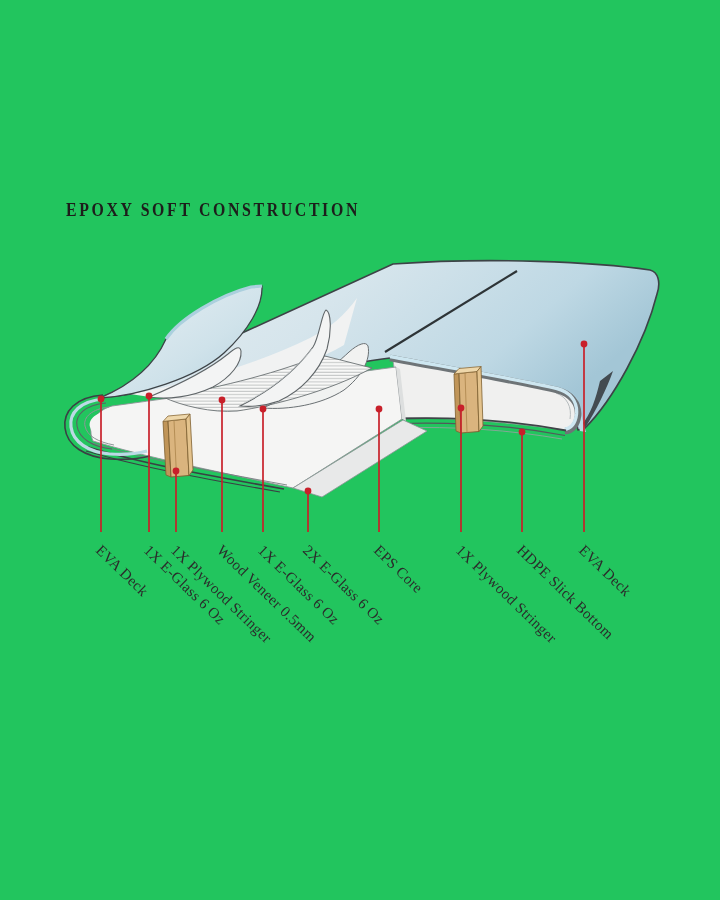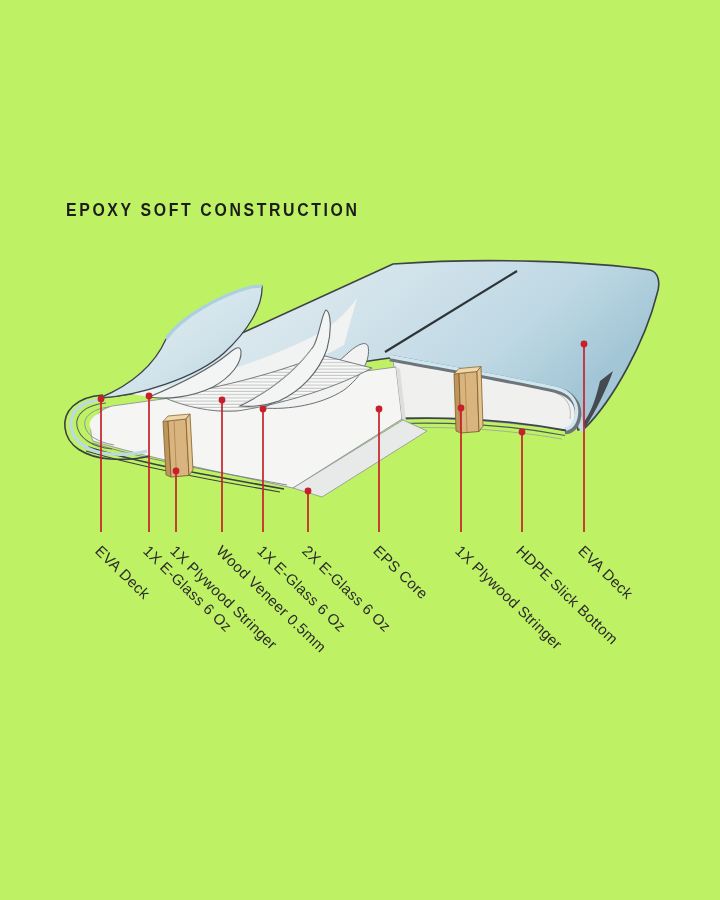--- a/index.html
+++ b/index.html
@@ -1,17 +1,17 @@
 <!DOCTYPE html>
 <html><head>
 <meta charset="utf-8">
 <style>
   html,body{margin:0;padding:0;background:#ffffff;}
-  .page{position:relative;width:720px;height:900px;background:#bef264;overflow:hidden;
-        font-family:Liberation Sans, sans-serif;}
+  .page{position:relative;width:720px;height:900px;background:#22c55e;overflow:hidden;
+        font-family:Liberation Serif, serif;}
   .title{position:absolute;left:66px;top:200px;font-size:18px;font-weight:bold;
          color:#1d1d1b;letter-spacing:3px;transform:scaleX(.88);transform-origin:left top;
          white-space:nowrap;}
   .art{position:absolute;left:0;top:0;}
   .labels{position:absolute;left:0;top:0;width:720px;height:900px;pointer-events:none;}
   .callout-label{position:absolute;font-size:15px;letter-spacing:.3px;color:#2b2b2b;
                  white-space:nowrap;transform:rotate(44deg);transform-origin:0 0;}
 </style>
 </head>
 <body>

